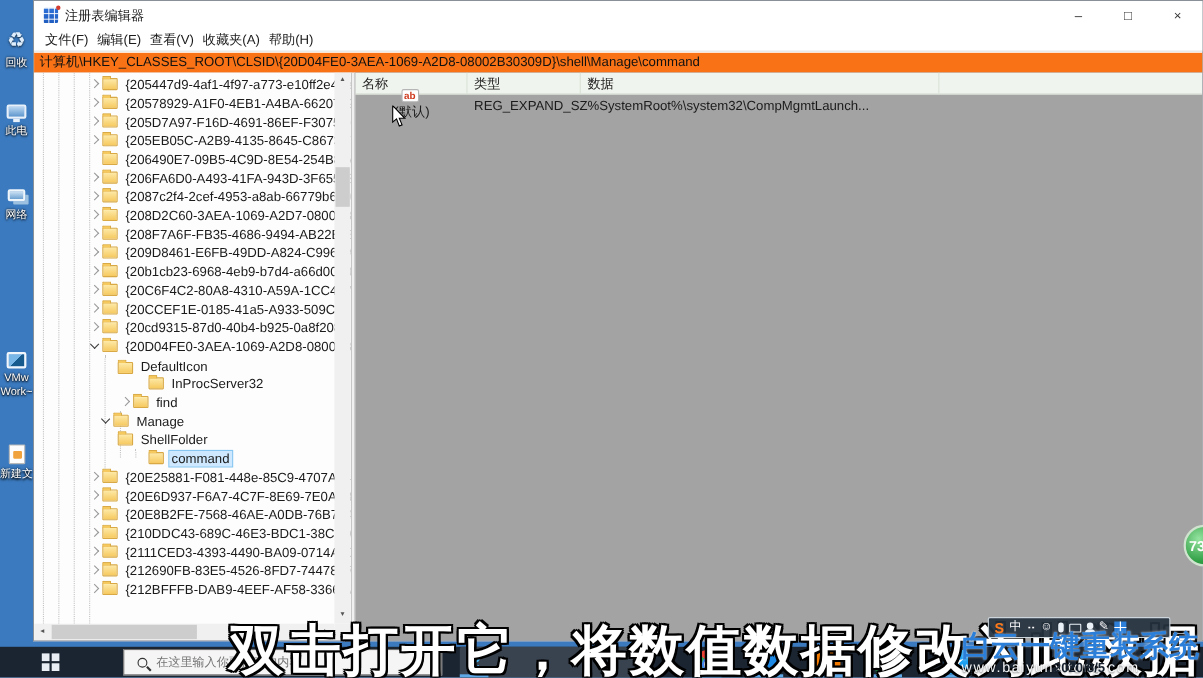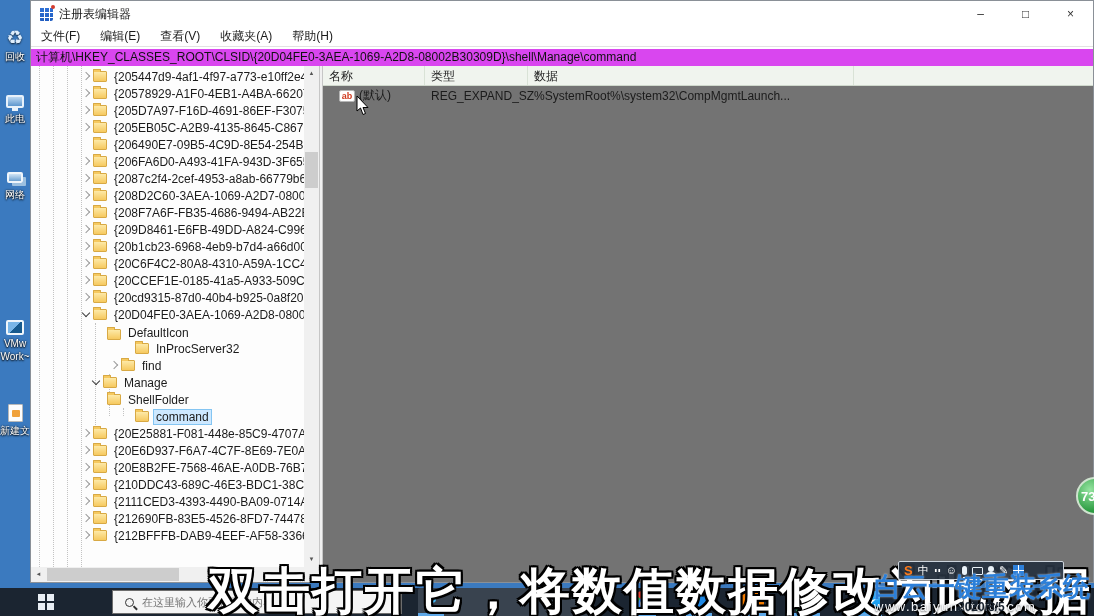--- a/index.html
+++ b/index.html
@@ -24,28 +24,28 @@
   .window { position:absolute; left:30px; top:0; width:1064px; height:583px; background:#fff; border:1px solid #8a9097; z-index:2; display:flex; flex-direction:column; }
   .titlebar { height:26px; display:flex; align-items:center; padding-left:8px; background:#fff; flex:0 0 auto; }
   .app-icon { width:14px; height:14px; border-radius:2px; margin-right:6px;
     background:linear-gradient(#2f72d8,#1f5cc0);
     background-image:linear-gradient(#fff 1px,transparent 1px),linear-gradient(90deg,#fff 1px,transparent 1px),linear-gradient(#2f72d8,#1f5cc0);
     background-size:5px 5px,5px 5px,100% 100%; position:relative; }
   .app-icon::after { content:''; position:absolute; right:-2px; top:-2px; width:4px; height:4px; border-radius:50%; background:#d23b2e; }
   .title-text { font-size:12px; color:#1b1b1b; }
   .win-controls { margin-left:auto; display:flex; height:100%; }
   .win-btn { width:45px; height:100%; display:flex; align-items:center; justify-content:center; font-size:12px; color:#333; }
-  .menubar { height:19px; display:flex; align-items:center; gap:20px; padding-left:10px; font-size:12px; color:#1b1b1b; background:#fff; flex:0 0 auto; }
+  .menubar { height:19px; display:flex; align-items:center; gap:8px; padding-left:10px; font-size:12px; color:#1b1b1b; background:#fff; flex:0 0 auto; }
   .addressbar { height:20px; flex:0 0 auto; border-top:1px solid #e2e2e2; border-bottom:1px solid #aeaeae; }
-  .addressbar input { width:100%; height:100%; border:none; outline:none; font-size:12px; color:#111; padding:0 5px; font-family:"Liberation Sans",sans-serif; background:#d946ef; }
+  .addressbar input { width:100%; height:100%; border:none; outline:none; font-size:12px; color:#111; padding:0 5px; font-family:"Liberation Sans",sans-serif; background:#f97316; }
 
   .main { flex:1 1 auto; display:flex; position:relative; min-height:0; }
   .tree-pane { width:288px; flex:0 0 auto; background:#fdfdfd; position:relative; overflow:hidden; }
   .splitter { width:4px; flex:0 0 auto; background:#f0f0f0; border-left:1px solid #c6c6c6; border-right:1px solid #c6c6c6; }
-  .list-pane { flex:1 1 auto; background:#737373; position:relative; overflow:hidden; }
+  .list-pane { flex:1 1 auto; background:#a3a3a3; position:relative; overflow:hidden; }
 
   .tree-rows { position:absolute; left:0; top:2px; right:15px; }
   .trow { height:17px; display:flex; align-items:center; font-size:12px; color:#1b1b1b; white-space:nowrap; }
   .tchev { width:10px; height:10px; flex:0 0 auto; position:relative; margin-right:2px; }
   .tchev::after { content:''; position:absolute; left:2px; top:1px; width:5px; height:5px; border-right:1.4px solid #9a9a9a; border-bottom:1.4px solid #9a9a9a; transform:rotate(-45deg); }
   .tchev.exp::after { border-color:#3c3c3c; transform:rotate(45deg); top:0; }
   .tchev.none::after { display:none; }
   .tfolder { width:14px; height:11px; flex:0 0 auto; background:linear-gradient(#fde9a7,#f6c95f); border:1px solid #d8a944; border-radius:1px; position:relative; margin-right:5px; }
   .tfolder::before { content:''; position:absolute; top:-3px; left:-1px; width:6px; height:2px; background:#f6c95f; border:1px solid #d8a944; border-bottom:none; border-radius:1px 1px 0 0; }
   .tlabel { padding:0 2px; }
@@ -59,21 +59,21 @@
   .hscroll { position:absolute; left:0; bottom:0; height:15px; right:15px; background:#f0f0f0; }
   .hscroll .arr { position:absolute; top:0; width:15px; height:15px; font-size:6px; color:#555; text-align:center; line-height:15px; }
   .hscroll .arr.left { left:0; } .hscroll .arr.right { right:0; }
   .hscroll .thumb { position:absolute; top:1px; height:13px; left:16px; width:132px; background:#cdcdcd; }
   .scroll-corner { position:absolute; right:0; bottom:0; width:15px; height:15px; background:#f0f0f0; }
 
   .list-header { position:absolute; left:0; right:0; top:0; height:20px; background:#f0f4ee; border-bottom:1px solid #cfd8cc; display:flex; font-size:12px; color:#222; }
   .hcell { padding:2px 6px; border-right:1px solid #d9e2d6; }
   .hcell.c-name { width:102px; } .hcell.c-type { width:103px; } .hcell.c-data { width:326px; }
   .list-row { position:absolute; left:0; right:0; top:21px; height:17px; display:flex; align-items:center; font-size:12px; color:#1b1b1b; }
-  .cell-name { width:102px; display:flex; align-items:center; padding-left:16px; }
+  .cell-name { width:102px; display:flex; align-items:center; padding-left:1px;flex-direction:column; }
   .cell-type { width:103px; padding-left:6px; }
   .cell-data { flex:1; padding-left:6px; white-space:nowrap; overflow:hidden; }
   .ab-icon { width:16px; height:12px; background:#fff; border:1px solid #b5b5b5; border-radius:2px; color:#cf3a1f; font-size:9px; font-weight:bold; line-height:10px; text-align:center; margin-right:4px; flex:0 0 auto; }
 
   .cursor { position:absolute; left:356px; top:96px; z-index:9; }
 
   
   .taskbar { position:absolute; left:0; bottom:0; width:1094px; height:28px; background:#1b2531; z-index:5; }
   .start-btn { position:absolute; left:38px; top:6px; width:16px; height:16px;
     background:linear-gradient(#e8eef4,#e8eef4); background-size:7px 7px; background-repeat:no-repeat;

